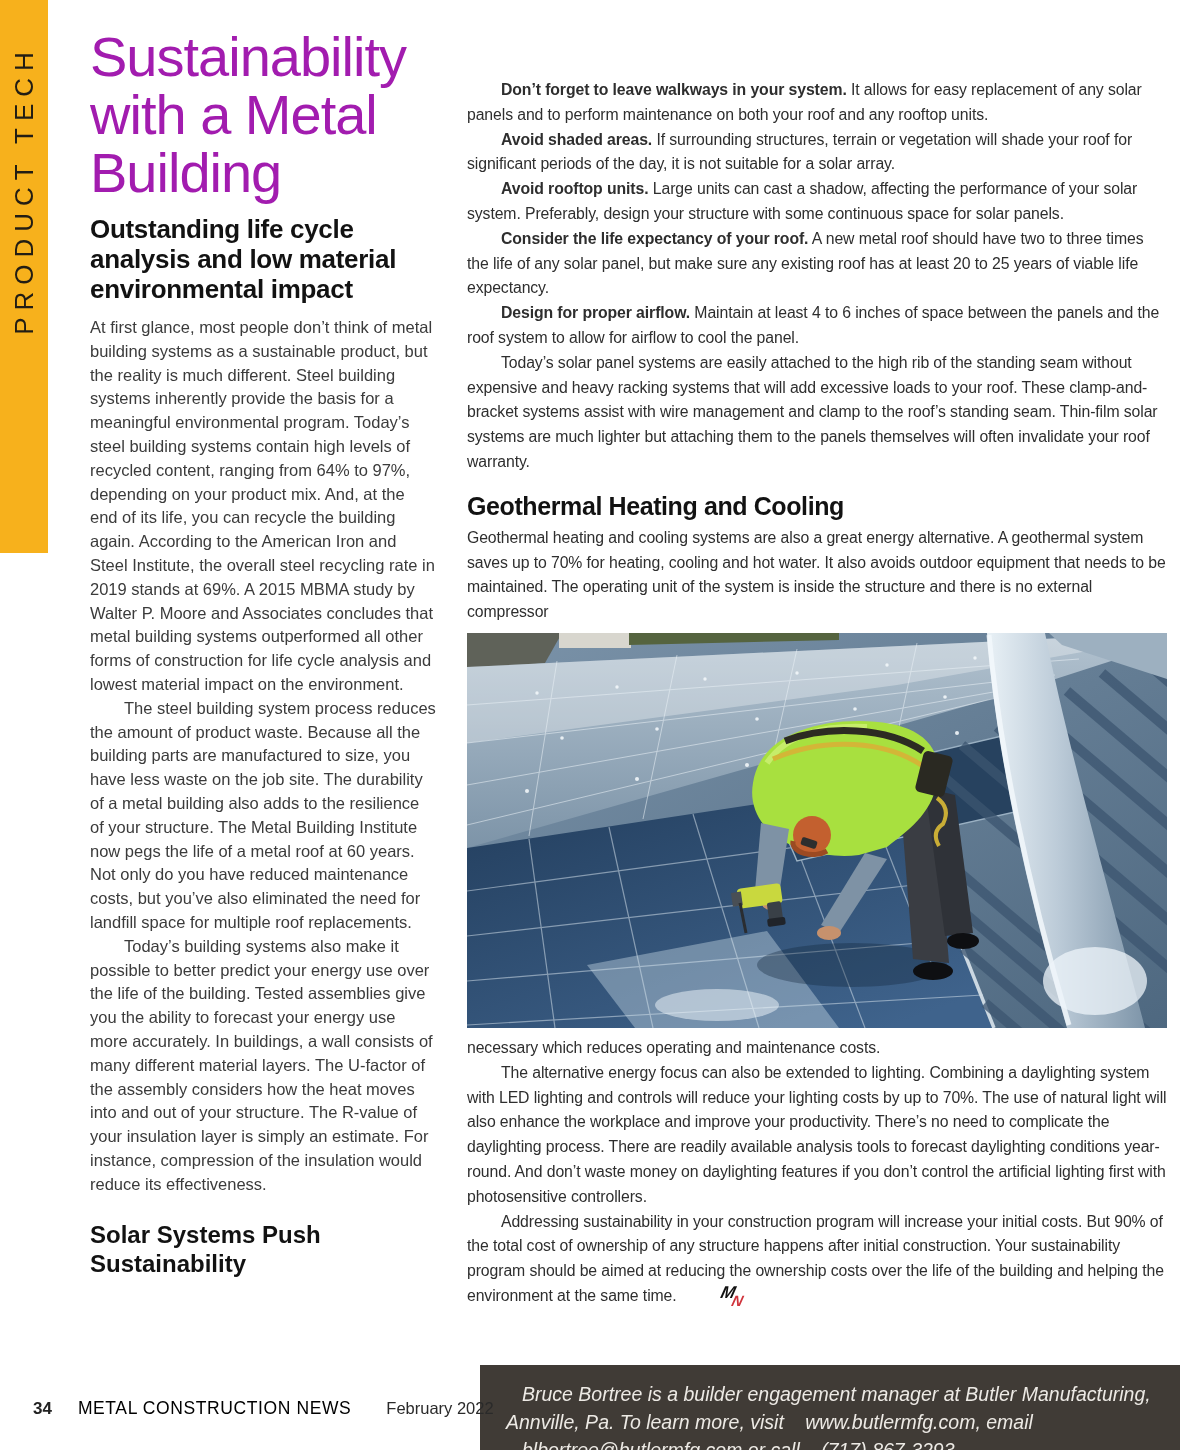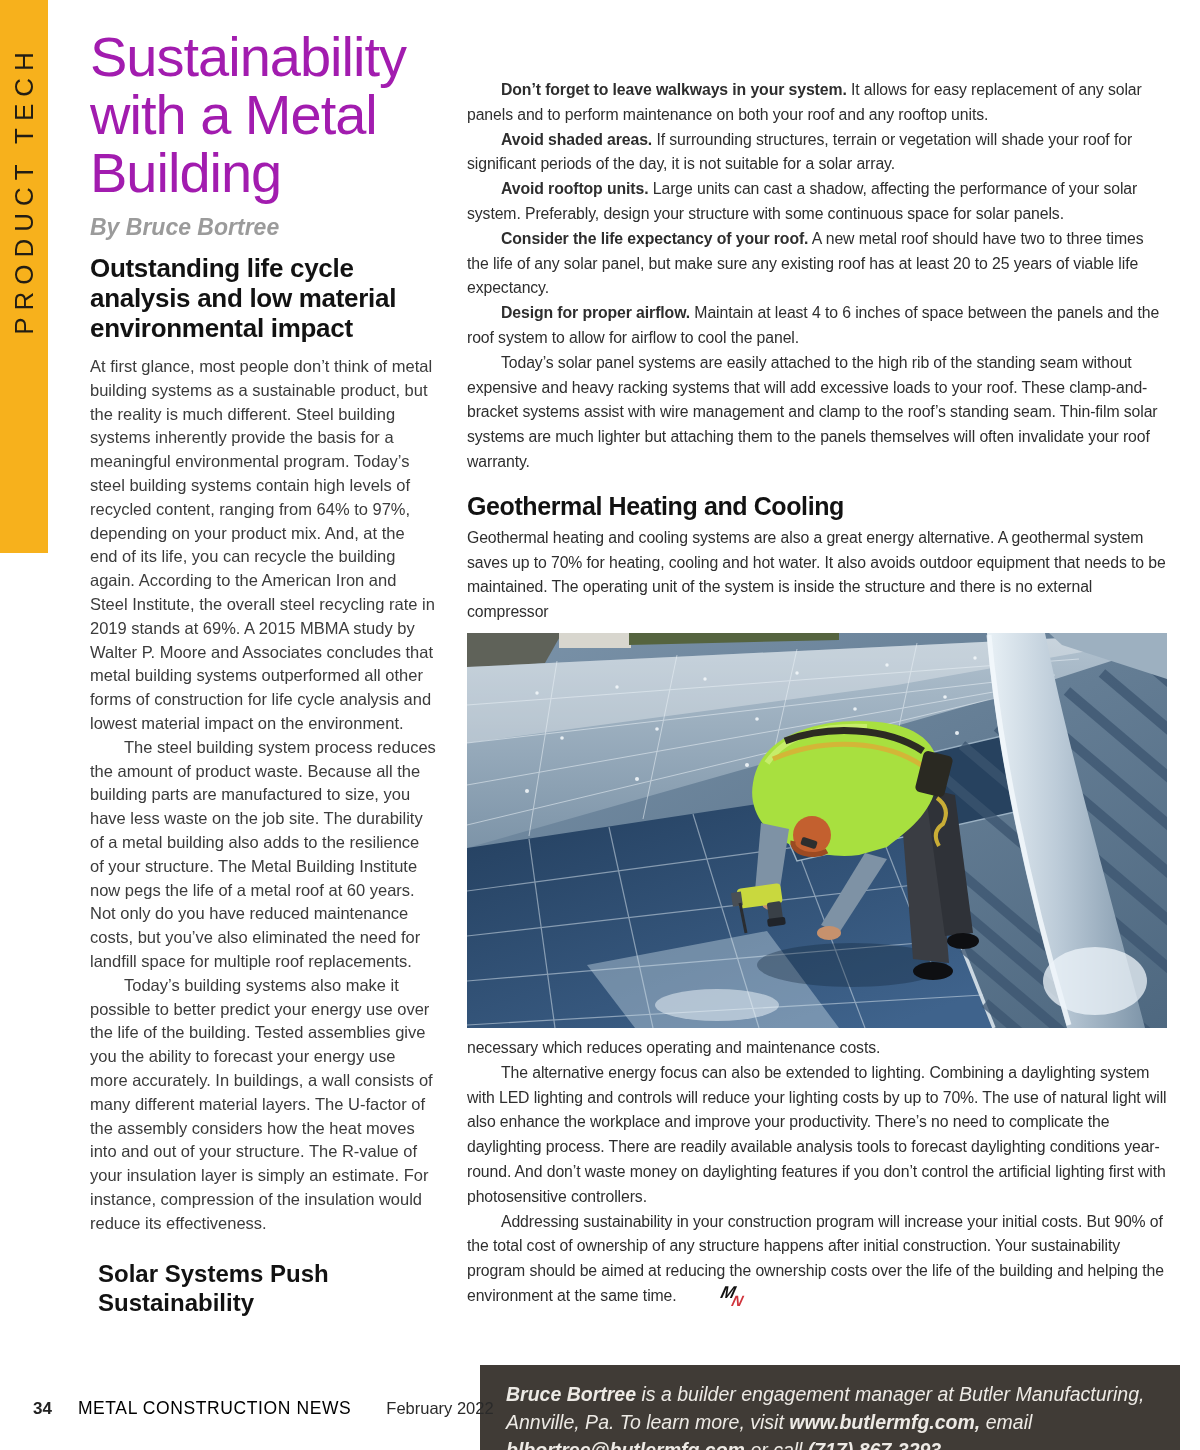--- a/index.html
+++ b/index.html
@@ -15,21 +15,21 @@
     transform:rotate(-90deg);transform-origin:0 0;
     font-size:26px;letter-spacing:7px;color:#221d14;text-align:center;white-space:nowrap;
   }
   
   .col-left{position:absolute;left:90px;top:0;width:346px;}
   .title{margin:28px 0 0 0;font-size:56px;line-height:58px;font-weight:400;
          color:#a21caf;letter-spacing:-1px;}
   .byline{margin:12px 0 0 0;font-size:23px;font-weight:700;font-style:italic;color:#9b9b9b;}
   .h-left{margin:12px 0 0 0;font-size:26px;line-height:30px;font-weight:700;
           color:#121212;letter-spacing:-0.3px;}
-  .h-left2{margin:24px 0 10px 8px;font-size:24px;line-height:29px;font-weight:700;color:#121212;}
+  .h-left2{margin:24px 0 10px 0;font-size:24px;line-height:29px;font-weight:700;color:#121212;}
   .body-l{margin:0;font-size:16.5px;line-height:23.8px;color:#3b3b3b;}
   .body-l.first{margin-top:12px;}
   .indent{text-indent:34px;}
   
   .col-right{position:absolute;left:467px;top:0;width:700px;}
   .body-r{margin:0;font-size:15.8px;line-height:24.8px;color:#2e2e2e;letter-spacing:-0.1px;}
   .body-r.first{margin-top:78px;}
   .lead{font-weight:700;text-align:center;}
   .h-right{margin:16px 0 5px 0;font-size:25px;line-height:30px;font-weight:700;
            color:#121212;letter-spacing:-0.4px;}
@@ -39,21 +39,21 @@
   .mcn-m{position:absolute;left:0;top:-6px;font-size:17px;font-weight:700;font-style:italic;
          transform:skewX(-14deg);color:#111111;}
   .mcn-n{position:absolute;left:11px;top:2px;font-size:15px;font-weight:700;font-style:italic;
          transform:skewX(-14deg);color:#D0343C;}
   
   .bio-box{
     margin:56px 0 0 13px;width:700px;box-sizing:border-box;
     background:#403B36;color:#EDEAE5;padding:15px 26px 17px 26px;
     font-style:italic;font-size:19.5px;line-height:28px;
   }
-  .bio-box .b{font-weight:700;}
+  .bio-box .b{font-weight:400;margin-left:16px;}
   
   .footer{position:absolute;left:33px;top:1398px;display:flex;align-items:baseline;color:#222222;}
   .footer .pg{font-weight:700;font-size:17px;}
   .footer .mag{margin-left:26px;font-size:17.5px;letter-spacing:0.6px;color:#000000;}
   .footer .issue{margin-left:35px;font-size:16.5px;color:#2a2a2a;}
 </style>
 </head>
 <body>
 
 <div class="page">
@@ -61,21 +61,20 @@
   <div class="side-tab">
     <div class="side-tab-text">PRODUCT TECH</div>
   </div>
 
   <div class="col-left">
     <div class="title">
       <div>Sustainability</div>
       <div>with a Metal</div>
       <div>Building</div>
     </div>
-    <div class="byline">By Bruce Bortree</div>
 
     <h2 class="h-left">Outstanding life cycle analysis and low material environmental impact</h2>
     <p class="body-l first">At first glance, most people don’t think of metal building systems as a sustainable product, but the reality is much different. Steel building systems inherently provide the basis for a meaningful environmental program. Today’s steel building systems contain high levels of recycled content, ranging from 64% to 97%, depending on your product mix. And, at the end of its life, you can recycle the building again. According to the American Iron and Steel Institute, the overall steel recycling rate in 2019 stands at 69%. A 2015 MBMA study by Walter P. Moore and Associates concludes that metal building systems outperformed all other forms of construction for life cycle analysis and lowest material impact on the environment.</p>
     <p class="body-l indent">The steel building system process reduces the amount of product waste. Because all the building parts are manufactured to size, you have less waste on the job site. The durability of a metal building also adds to the resilience of your structure. The Metal Building Institute now pegs the life of a metal roof at 60 years. Not only do you have reduced maintenance costs, but you’ve also eliminated the need for landfill space for multiple roof replacements.</p>
     <p class="body-l indent">Today’s building systems also make it possible to better predict your energy use over the life of the building. Tested assemblies give you the ability to forecast your energy use more accurately. In buildings, a wall consists of many different material layers. The U-factor of the assembly considers how the heat moves into and out of your structure. The R-value of your insulation layer is simply an estimate. For instance, compression of the insulation would reduce its effectiveness.</p>
 
     <h2 class="h-left2">Solar Systems Push Sustainability</h2>
   </div>
 
   <div class="col-right">

